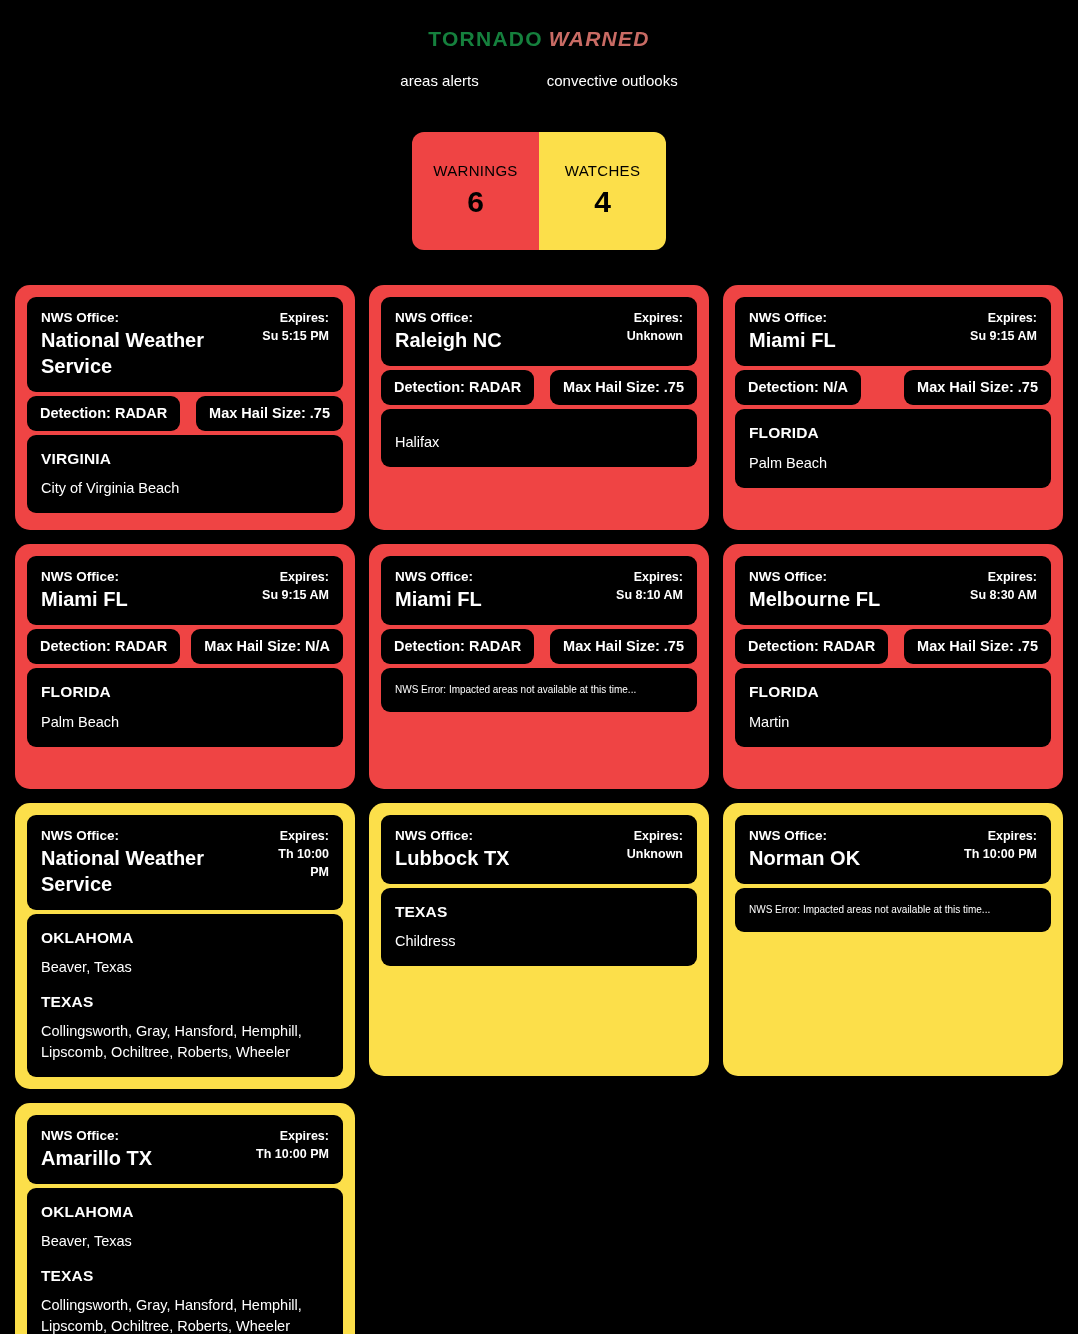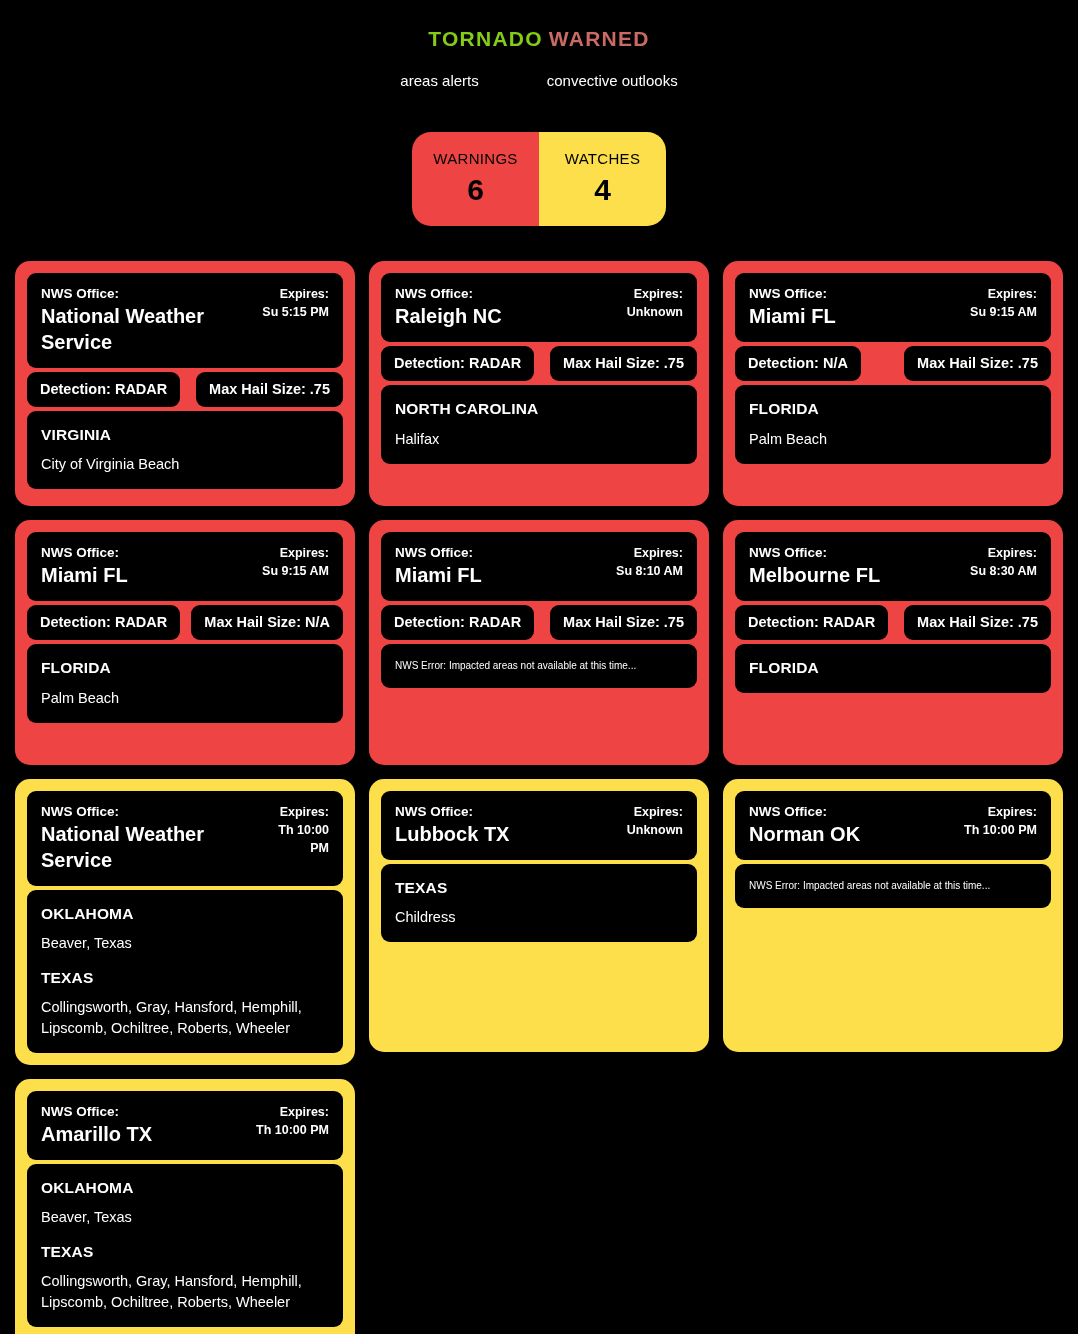--- a/index.html
+++ b/index.html
@@ -17,25 +17,26 @@
     padding-top: 26px;
     text-align: center;
   }
   .site-title {
     font-size: 21px;
     font-weight: 700;
     letter-spacing: 0.06em;
     line-height: 1.2;
   }
   .site-title .word-tornado {
-    color: #84cc16;
+    color: #15803d;
     font-style: normal;
   }
   .site-title .word-warned {
     color: #c96b64;
+    font-style: italic;
     margin-left: 6px;
   }
 
   .nav {
     margin-top: 21px;
     display: flex;
     justify-content: center;
     gap: 68px;
     font-size: 15px;
     color: #ffffff;
@@ -47,23 +48,23 @@
   }
 
   
   .counters-wrap {
     margin-top: 43px;
     display: flex;
     justify-content: center;
   }
   .counters {
     display: flex;
-    border-radius: 19px;
+    border-radius: 12px;
     overflow: hidden;
-    height: 94px;
+    height: 118px;
   }
   .counter {
     width: 127px;
     display: flex;
     flex-direction: column;
     align-items: center;
     justify-content: center;
     color: #000000;
     cursor: pointer;
   }
@@ -242,21 +243,20 @@
           <span class="expires-label">Expires:</span>
           <span class="expires-value">Unknown</span>
         </div>
       </div>
       <div class="chip-row">
         <div class="chip">Detection: RADAR</div>
         <div class="chip">Max Hail Size: .75</div>
       </div>
       <div class="panel areas-panel">
         <div class="state-group">
-          <div class="state-name">NORTH CAROLINA</div>
           <div class="county-list">Halifax</div>
         </div>
       </div>
     </div>
     <div class="alert-card warning">
       <div class="panel panel-header">
         <div class="office-block">
           <div class="office-label">NWS Office:</div>
           <div class="office-name">Miami FL</div>
         </div>
@@ -328,20 +328,21 @@
           <span class="expires-value">Su 8:30 AM</span>
         </div>
       </div>
       <div class="chip-row">
         <div class="chip">Detection: RADAR</div>
         <div class="chip">Max Hail Size: .75</div>
       </div>
       <div class="panel areas-panel">
         <div class="state-group">
           <div class="state-name">FLORIDA</div>
+          <div class="county-list">Martin</div>
         </div>
       </div>
     </div>
     <div class="alert-card watch">
       <div class="panel panel-header">
         <div class="office-block">
           <div class="office-label">NWS Office:</div>
           <div class="office-name">National Weather Service</div>
         </div>
         <div class="expires-block">

